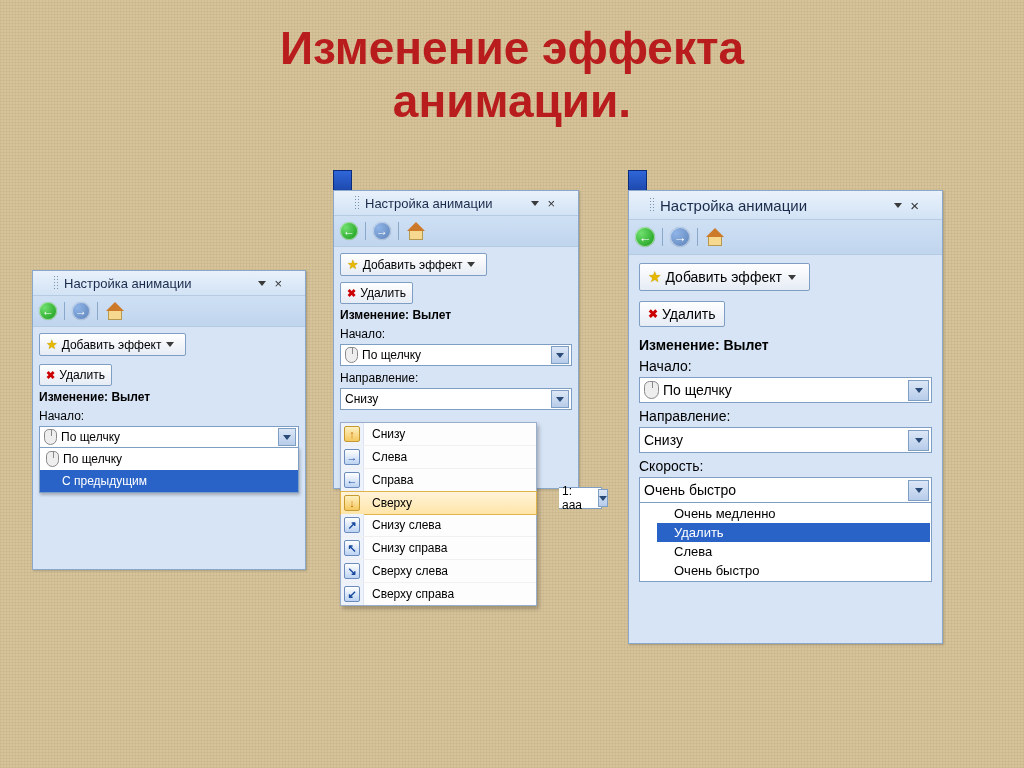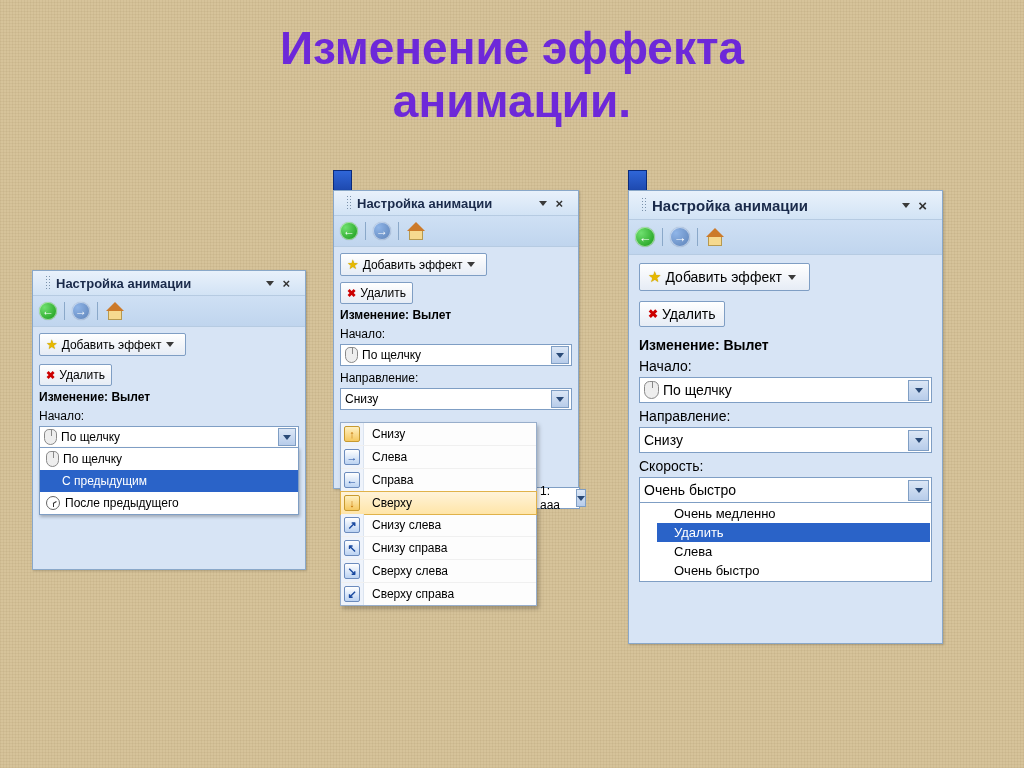--- a/index.html
+++ b/index.html
@@ -9,41 +9,41 @@
   font-family: Tahoma, Arial, sans-serif;
   background: #d6c39a;
   background-image:
     repeating-linear-gradient(0deg, rgba(120,95,50,0.07), rgba(120,95,50,0.07) 1px, transparent 1px, transparent 3px),
     repeating-linear-gradient(90deg, rgba(120,95,50,0.07), rgba(120,95,50,0.07) 1px, transparent 1px, transparent 3px);
   position: relative;
   overflow: hidden;
 }
 .title {
   text-align: center;
-  color: #6d28d9;
+  color: #b91c1c;
   font-size: 46px;
   font-family: Arial, sans-serif;
   font-weight: bold;
   padding-top: 22px;
   line-height: 1.15;
 }
 .panel {
   position: absolute;
   background: #d7e4f5;
   border: 1px solid #8aa8c9;
   box-shadow: 1px 1px 2px rgba(0,0,0,.2);
 }
 .titlebar {
   background: linear-gradient(#e9f1fb,#d2e3f5);
   height: 24px;
   display: flex;
   align-items: center;
-  padding: 0 12px;
+  padding: 0 20px;
   border-bottom: 1px solid #b6cbe2;
-  font-weight: bold;
+  font-weight: normal;
   font-size: 13px;
   color: #1a2a4a;
 }
 .grip {
   width: 6px;
   height: 16px;
   margin-right: 5px;
   background-image: radial-gradient(#7a91aa 1px, transparent 1px);
   background-size: 3px 3px;
 }
@@ -230,24 +230,20 @@
     </div>
     <div class="dropdown">
       <div class="opt">
         <span class="mouseico"></span>
         <span>По щелчку</span>
       </div>
       <div class="opt selected">
         <span style="width:16px"></span>
         <span>С предыдущим</span>
       </div>
-      <div class="opt">
-        <span class="clockico"></span>
-        <span>После предыдущего</span>
-      </div>
     </div>
   </div>
 </div>
 
 <div class="bluetab" style="left:333px; top:170px; width:17px; height:19px;"></div>
 <div class="panel" style="left:333px; top:190px; width:244px; height:297px;">
   <div class="titlebar">
     <span class="grip"></span>
     <span>Настройка анимации</span>
     <span class="spacer"></span>
@@ -280,21 +276,21 @@
       <span class="arrow"></span>
     </div>
     <div class="label">Направление:</div>
     <div class="select">
       <span class="v">Снизу</span>
       <span class="arrow"></span>
     </div>
   </div>
 </div>
 
-<div class="frag" style="left:537px; top:487px; width:40px;gap:16px;">
+<div class="frag" style="left:559px; top:487px; width:40px;gap:16px;">
   <span style="flex:1; padding-left:3px;">1: aaa</span>
   <span class="arrow"></span>
 </div>
 
 <div class="dir-menu" style="left:340px; top:422px; width:195px;">
   <div class="row">
     <span class="iconbox">
         <span class="arrowbtn orange">↑</span>
       </span>
     <span class="txt">Снизу</span>

